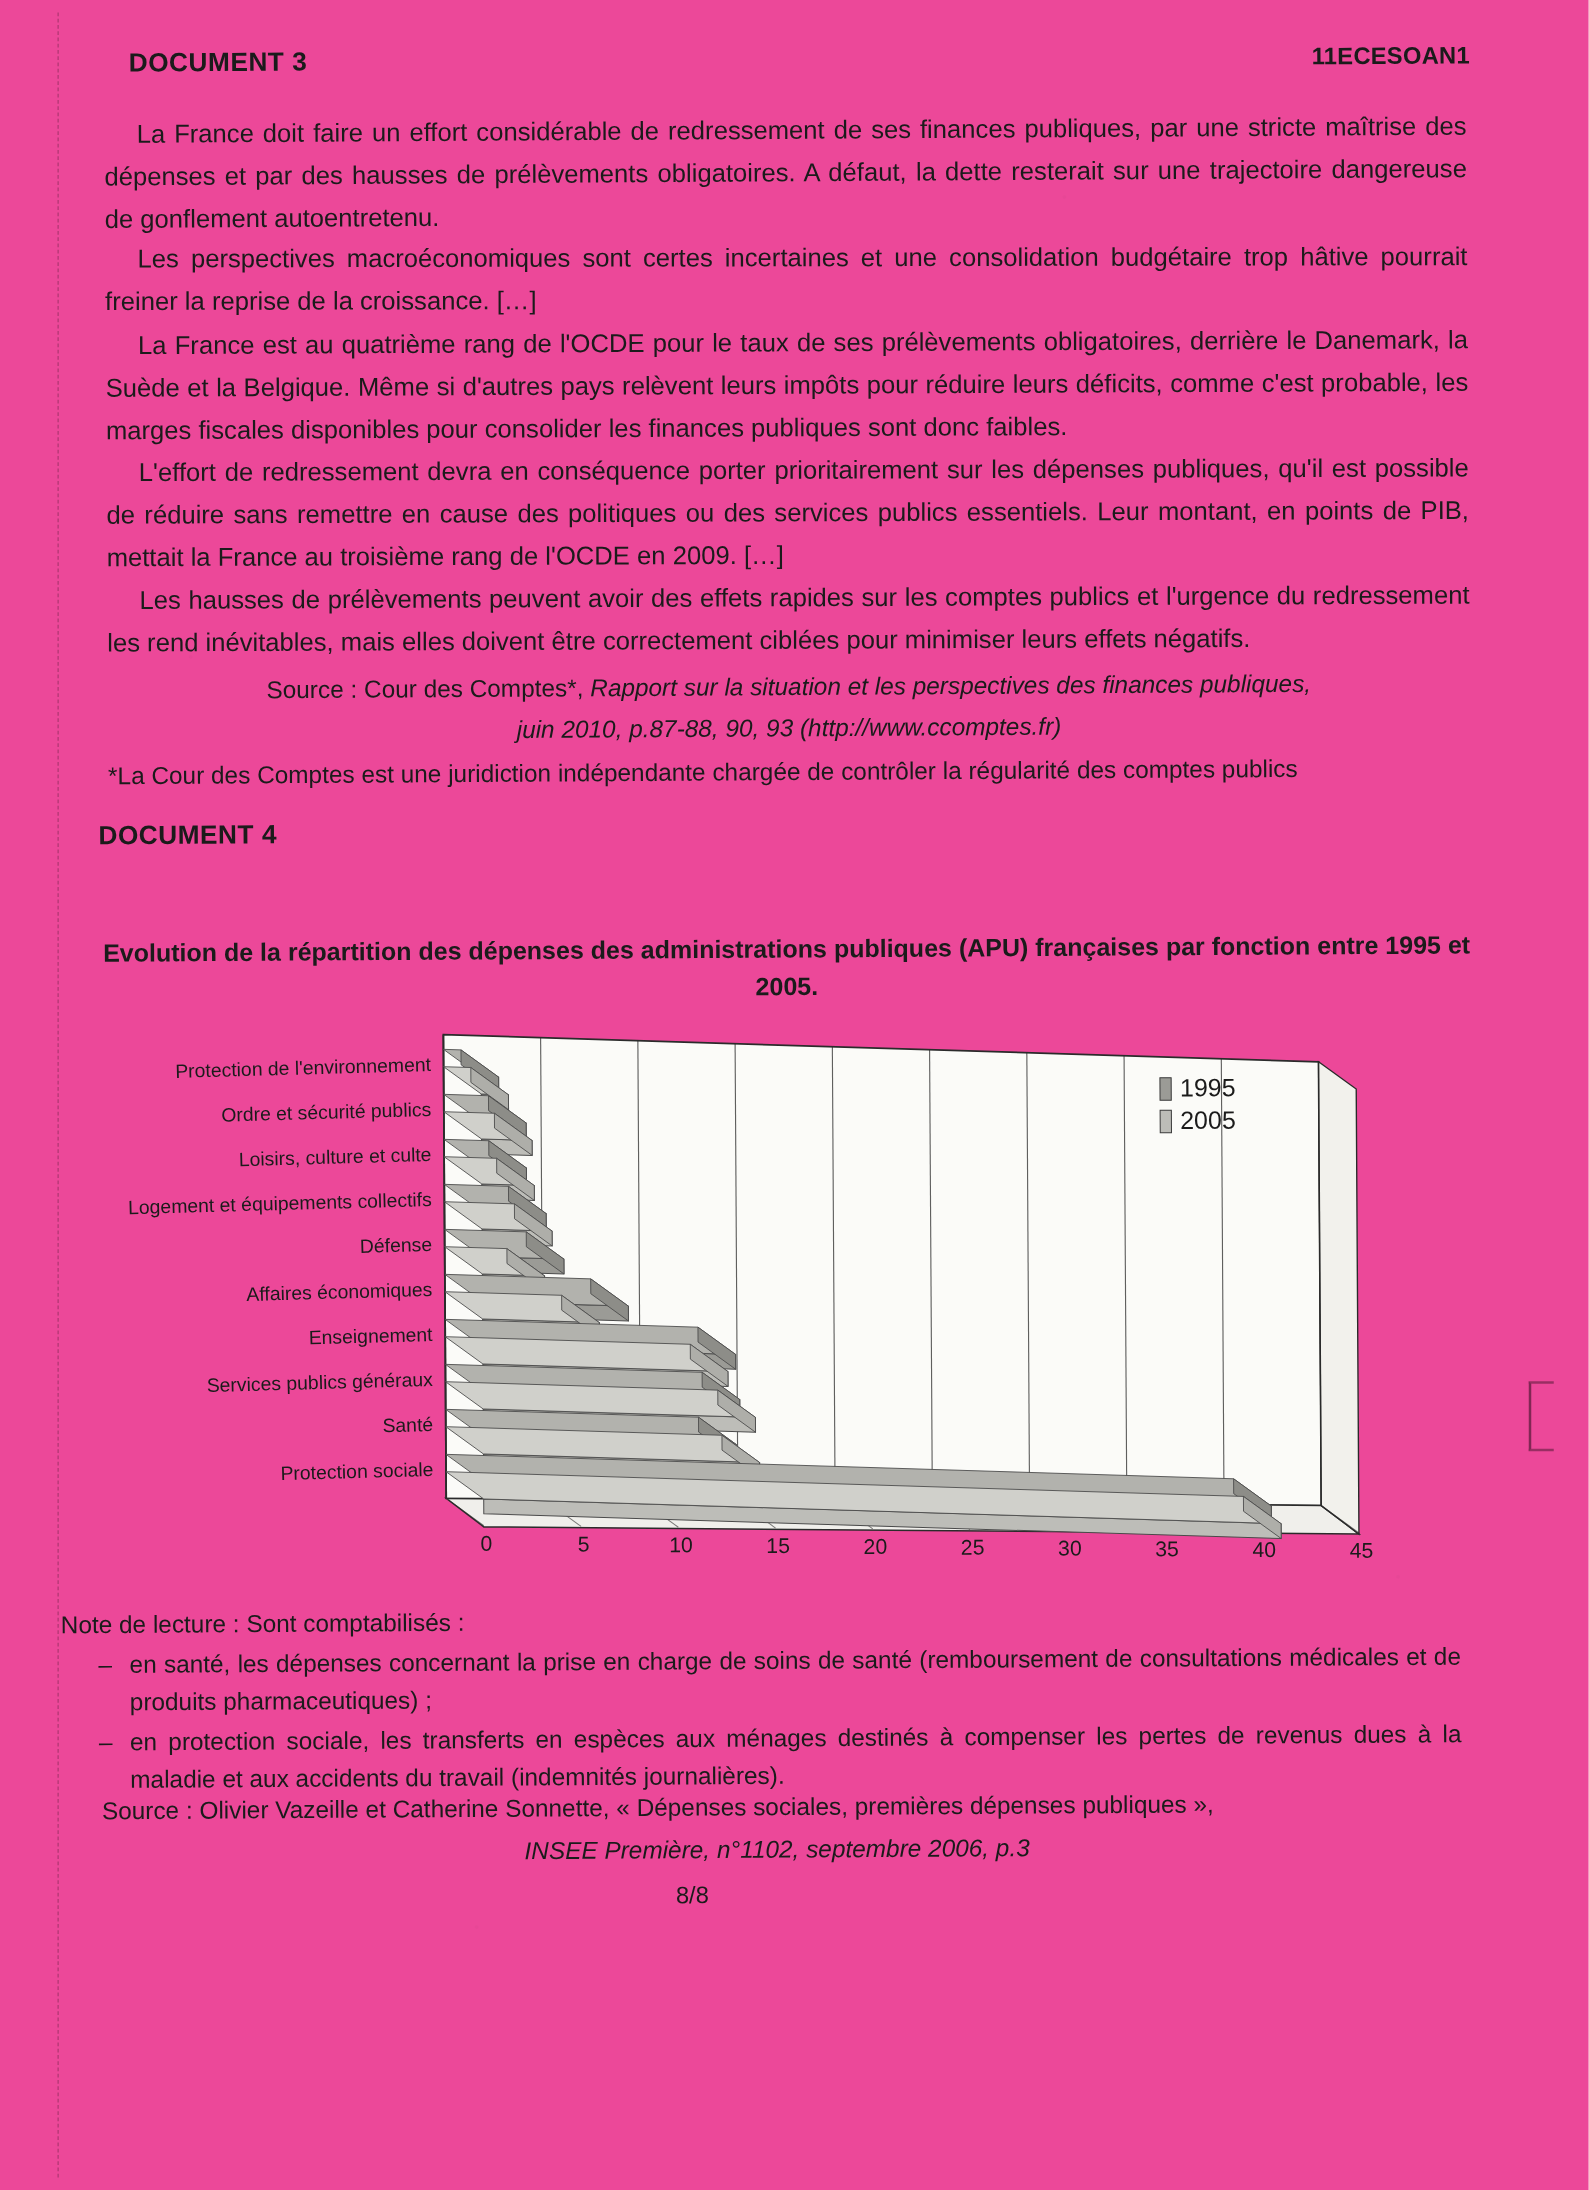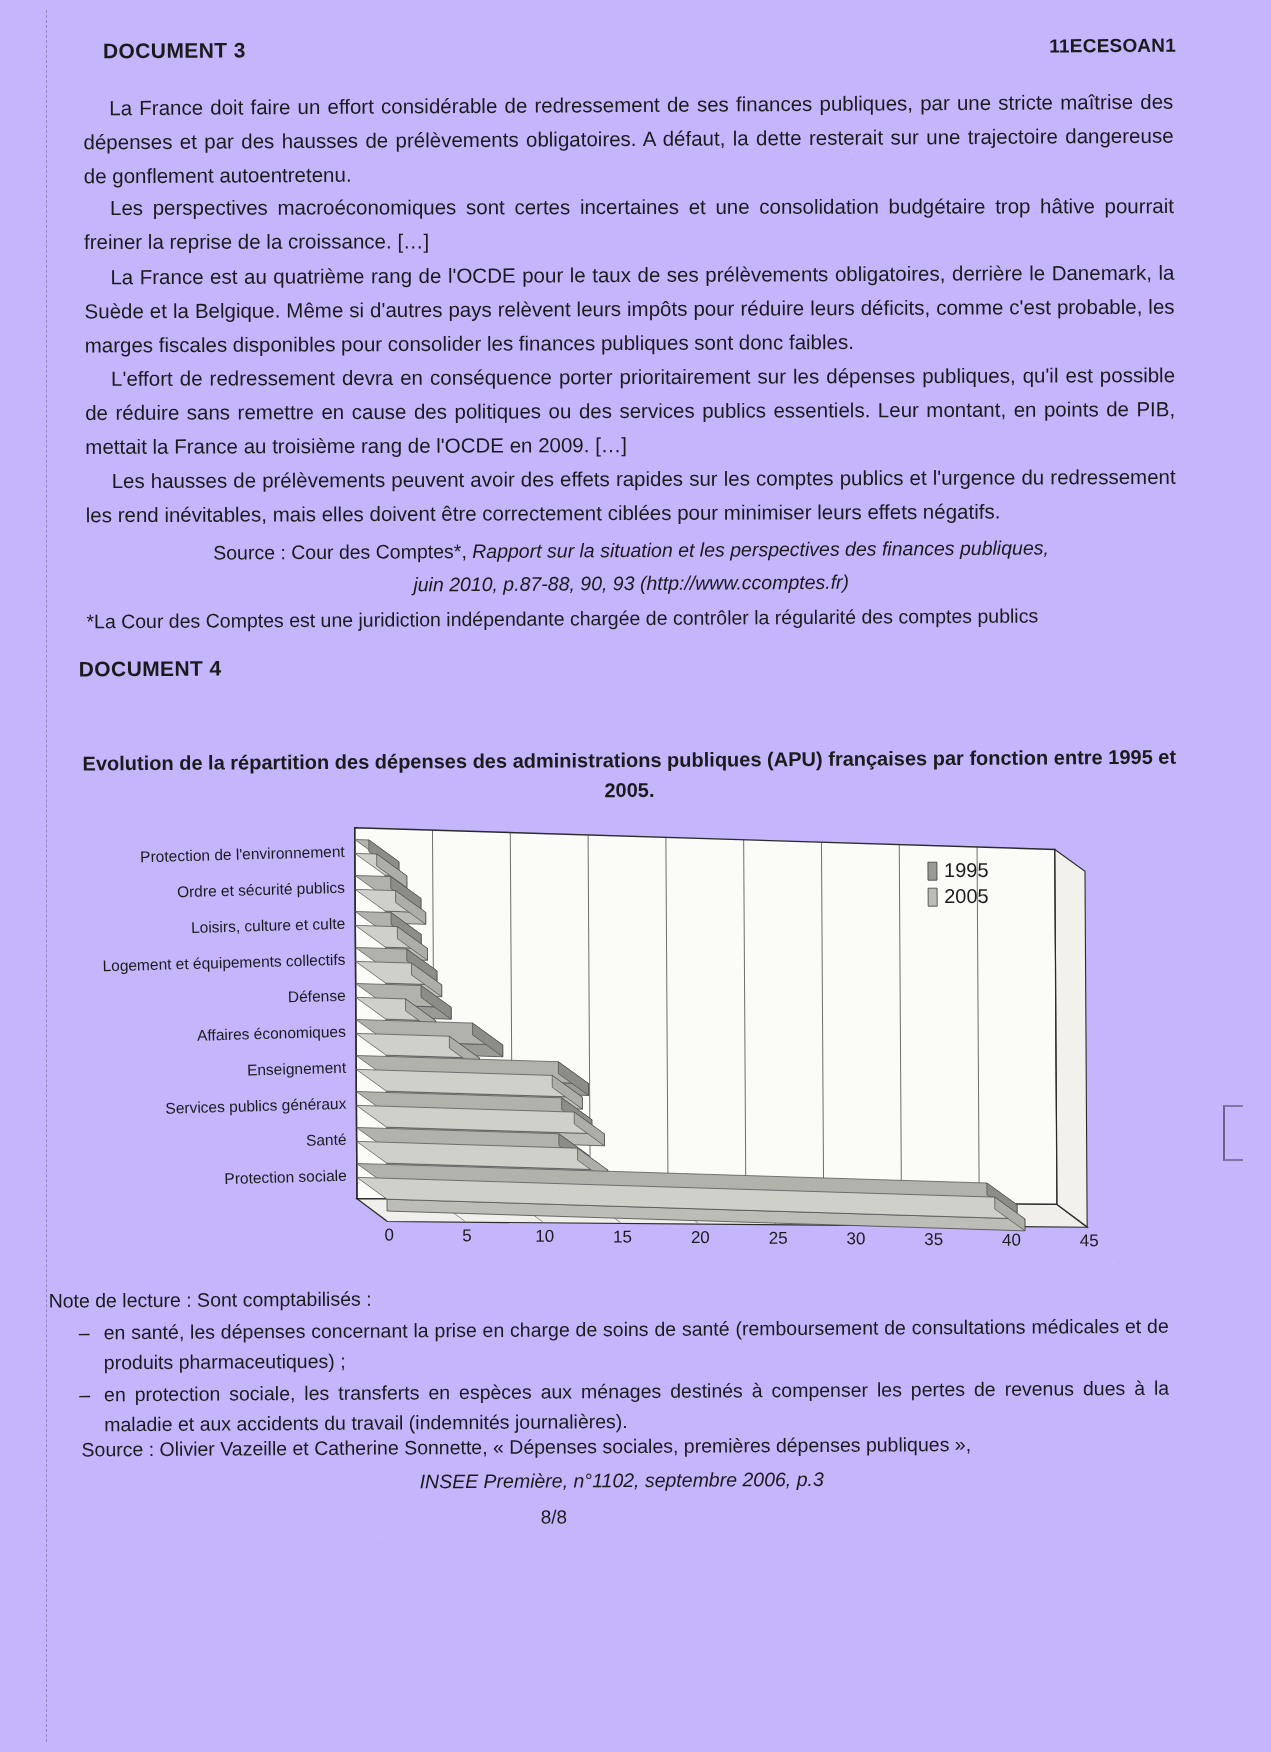--- a/index.html
+++ b/index.html
@@ -11,21 +11,21 @@
     width: 1271px;
     height: 1752px;
     position: relative;
     font-family: "Liberation Sans", sans-serif;
     color: #1b1b1b;
     overflow: hidden;
   }
   .page {
     position: absolute;
     inset: 0;
-    background: #c4b5fd;
+    background: #ec4899;
     padding-left: 37px;
   }
   
   .scan-noise {
     position: absolute;
     inset: 0;
     background:
       radial-gradient(circle at 12% 30%, rgba(0,0,0,0.025) 0 1px, transparent 2px),
       radial-gradient(circle at 67% 9%, rgba(0,0,0,0.02) 0 1px, transparent 2px),
       radial-gradient(circle at 88% 72%, rgba(0,0,0,0.02) 0 1px, transparent 2px),

